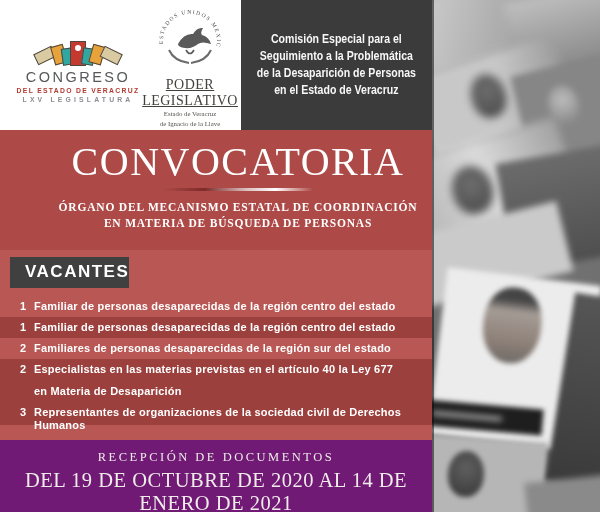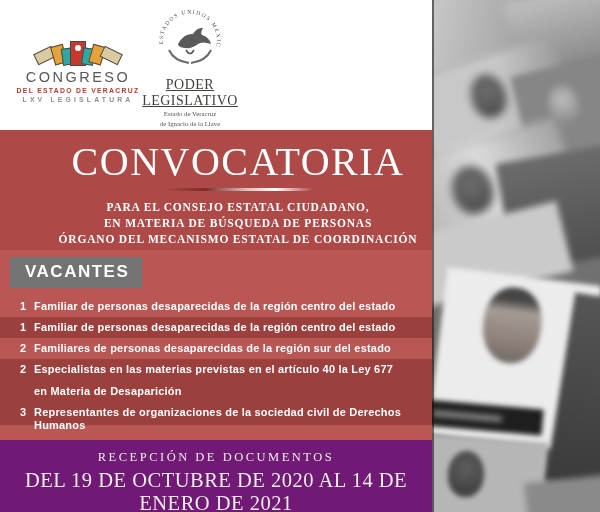--- a/index.html
+++ b/index.html
@@ -42,22 +42,22 @@
              text-align:center;color:#fff;}
   .conv-title{font-family:"Liberation Serif",serif;font-size:40px;letter-spacing:1.5px;
               margin-top:8px;font-weight:400;}
   .conv-divider{width:150px;height:3px;margin:3px auto 8px auto;
       background:linear-gradient(90deg,rgba(126,43,41,0) 0%,#7e2b29 28%,#d8bdbc 55%,#ffffff 75%,rgba(255,255,255,0) 100%);}
   .conv-sub{font-family:"Liberation Serif",serif;font-weight:700;font-size:11.5px;
             letter-spacing:.8px;line-height:16px;}
 
   
   .vac-area{position:absolute;left:0;top:250px;width:432px;height:190px;background:#b85754;}
-  .vac-box{position:absolute;left:10px;top:7px;background:#737373;color:#fff;
-           font-weight:700;font-size:17px;letter-spacing:1.5px;padding:5px 13px 6px 15px;}
+  .vac-box{position:absolute;left:10px;top:7px;background:#404040;color:#fff;
+           font-weight:700;font-size:17px;letter-spacing:1.5px;padding:5px 0 6px 15px;}
   .vrows{position:absolute;left:0;top:46px;width:432px;color:#fff;}
   .vrow{display:flex;align-items:flex-start;box-sizing:border-box;padding-top:4px;}
   .vrow.band{background:#9c403e;}
   .h21{height:21px;} .h43{height:43px;} .h23{height:23px;}
   .num{width:26px;text-align:right;flex:none;font-weight:700;font-size:11px;line-height:13px;}
   .vtext{margin-left:8px;font-weight:700;font-size:11px;line-height:13px;letter-spacing:.2px;}
   .vtext .line2{margin-top:9px;}
 
   
   .footer{position:absolute;left:0;top:440px;width:432px;height:72px;background:#701a75;
@@ -131,28 +131,33 @@
         <path d="M22 38 q6 -11 15 -10 q4 -7 10 -6 q-3 5 -1 7 q7 2 9 9 q-9 -3 -13 0 q-6 5 -13 4 q-7 -1 -7 -4 z" fill="#5a5a5a"></path>
         <path d="M30 44 q4 7 8 0" stroke="#5a5a5a" stroke-width="1.6" fill="none"></path>
         <path d="M13 44 q5 11 20 13" stroke="#6b6b6b" stroke-width="2" fill="none"></path>
         <path d="M55 44 q-5 11 -20 13" stroke="#6b6b6b" stroke-width="2" fill="none"></path>
       </svg>
       <div class="seal-caption1">PODER LEGISLATIVO</div>
       <div class="seal-caption2">Estado de Veracruz</div>
       <div class="seal-caption2">de Ignacio de la Llave</div>
     </div>
 
+    <div class="comision">
+      <div class="comision-text">Comisión Especial para el
+Seguimiento a la Problemática
+de la Desaparición de Personas
+en el Estado de Veracruz</div>
+    </div>
   </div>
 
   <div class="conv-band">
     <div class="conv-title">CONVOCATORIA</div>
     <div class="conv-divider"></div>
-    <div class="conv-sub">PARA EL CONSEJO ESTATAL CIUDADANO,</div>
+    <div class="conv-sub">ÓRGANO DEL MECANISMO ESTATAL DE COORDINACIÓN</div>
     <div class="conv-sub">EN MATERIA DE BÚSQUEDA DE PERSONAS</div>
-    <div class="conv-sub">ÓRGANO DEL MECANISMO ESTATAL DE COORDINACIÓN</div>
   </div>
 
   <div class="vac-area">
     <div class="vac-box">VACANTES</div>
     <div class="vrows">
 
       <div class="vrow h21">
         <div class="num">1</div>
         <div class="vtext">Familiar de personas desaparecidas de la región centro del estado</div>
       </div>

